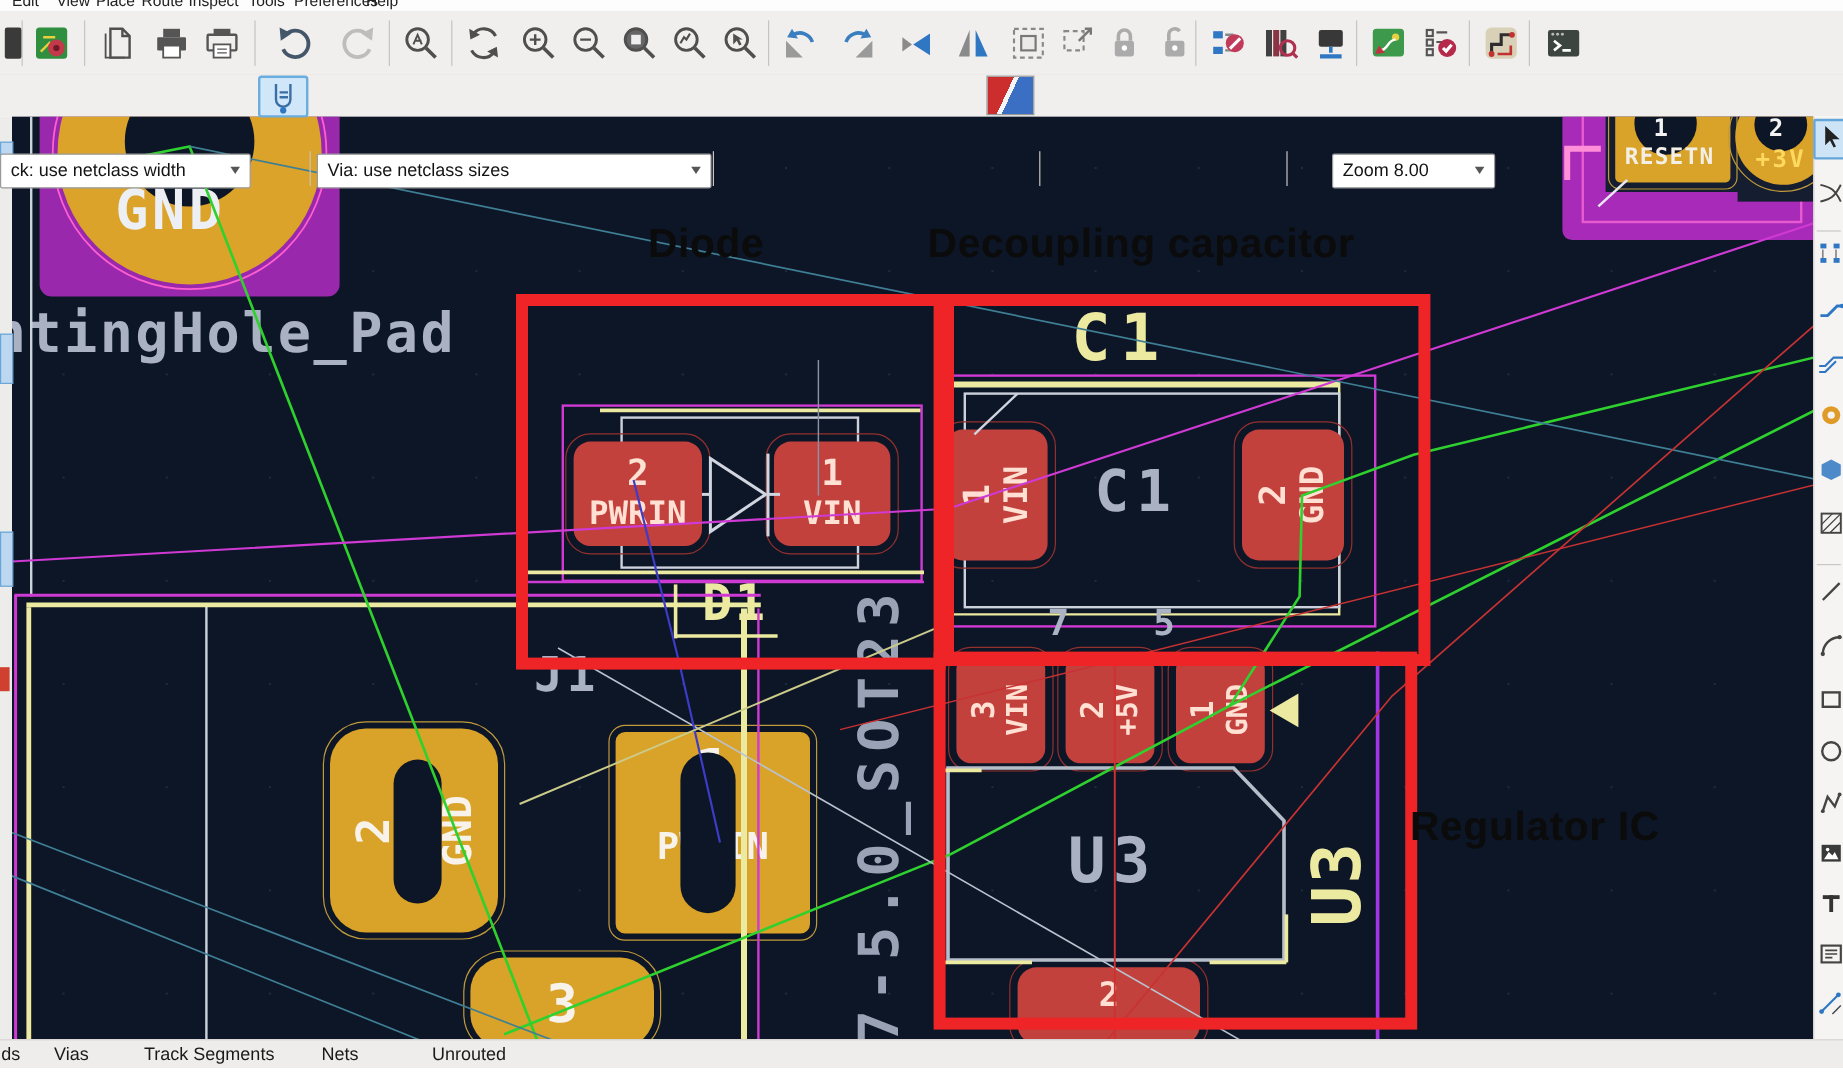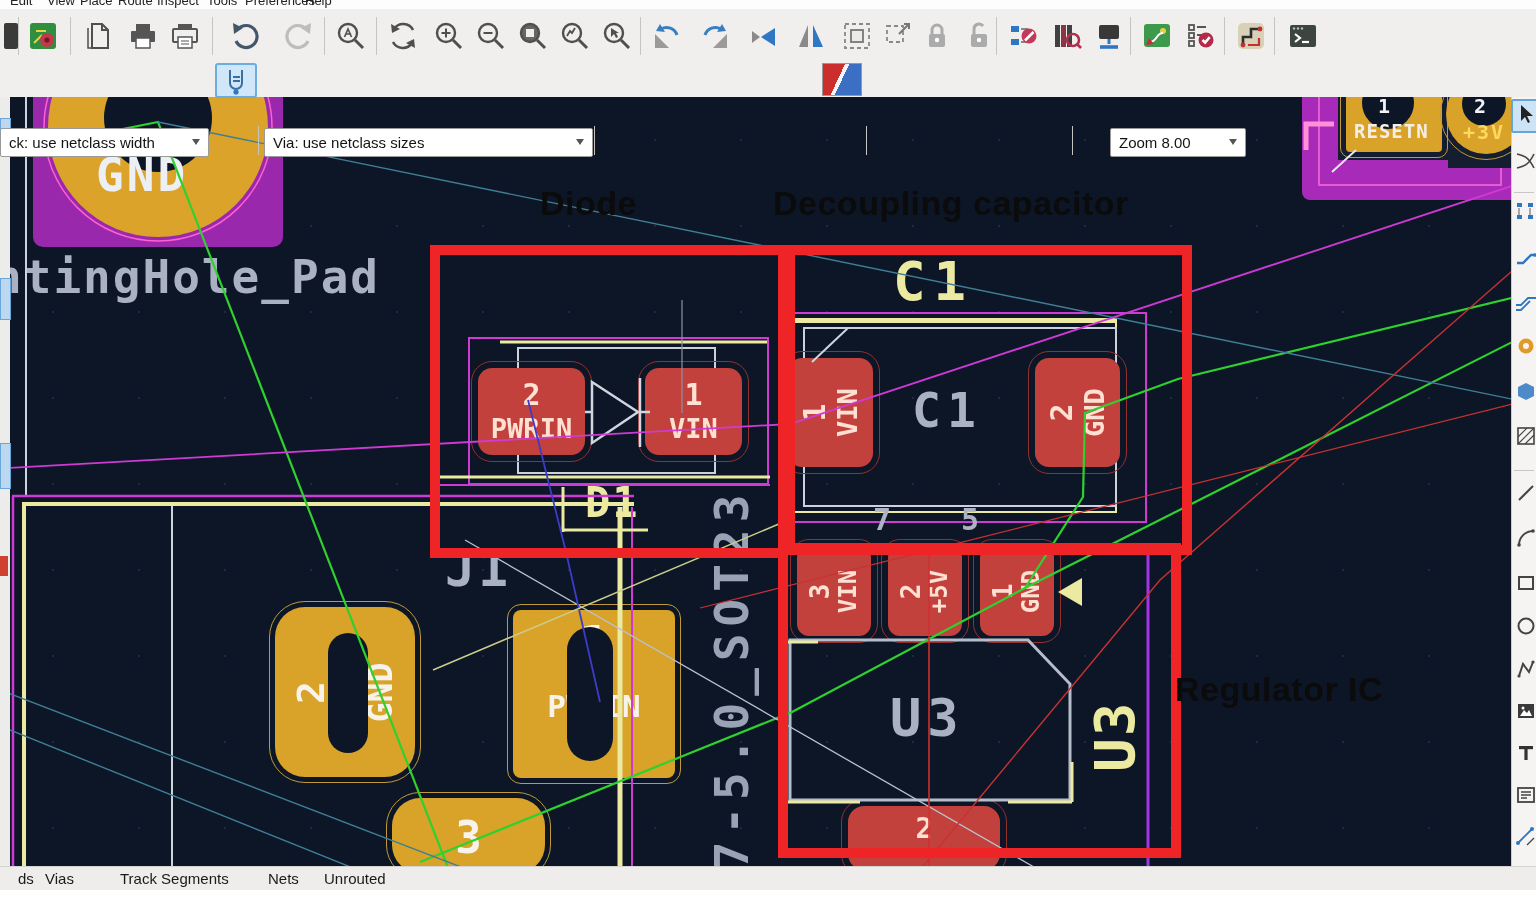--- a/index.html
+++ b/index.html
@@ -49,21 +49,21 @@
 
 <div id="canvas">
  <div id="world">
 
   <div class="abs" style="left:33px;top:88px;width:250px;height:159px;background:#9a28ad;border-radius:10px;z-index:1"></div>
   <div class="abs" style="left:48px;top:17px;width:220px;height:220px;background:#dca32b;border-radius:50%;z-index:2"></div>
   <div class="abs" style="left:104px;top:64px;width:108px;height:108px;background:#0d1627;border-radius:50%;z-index:3"></div>
   <div class="silk" style="left:96px;top:148px;font-size:46px;color:#eceff4;z-index:12">GND</div>
   <div class="silk" style="left:-6px;top:250px;font-size:46px;letter-spacing:2px">ntingHole_Pad</div>
 
-  <div class="silk" style="left:445px;top:540px;font-size:50px">J1</div>
+  <div class="silk" style="left:445px;top:540px;font-size:40px">J1</div>
 
   <div class="gpad" style="--r:30px;left:275px;top:607px;width:140px;height:170px">
     <div class="vrot" style="gap:34px">
       <span style="font-size:38px">2</span>
       <span style="font-size:33px">GND</span>
     </div>
   </div>
   <div class="slot" style="left:328px;top:633px;width:40px;height:120px;border-radius:20px"></div>
 
   <div class="gpad" style="--r:8px;left:513px;top:610px;width:162px;height:168px;flex-direction:column;justify-content:flex-start">
@@ -567,19 +567,19 @@
     </svg></div>
 <div class="ri" style="top:826px">
   <svg width="22" height="22" fill="none">
       <path d="M3 17L17 3" stroke="#2f77c2" stroke-width="1.8"></path>
       <circle cx="3" cy="17" r="2" fill="#2f77c2"></circle>
       <circle cx="17" cy="3" r="2" fill="#2f77c2"></circle>
       <path d="M12 19l7-7" stroke="#444" stroke-width="1.2"></path>
     </svg></div>
 
 <div id="statusbar">
-  <span class="sitem" style="left:18px">ds</span>
+  <span class="sitem" style="left:1px">ds</span>
   <span class="sitem" style="left:45px">Vias</span>
   <span class="sitem" style="left:120px">Track Segments</span>
   <span class="sitem" style="left:268px">Nets</span>
-  <span class="sitem" style="left:324px">Unrouted</span>
+  <span class="sitem" style="left:360px">Unrouted</span>
 </div>
 <div id="statuswhite"></div>
 
 </body></html>

